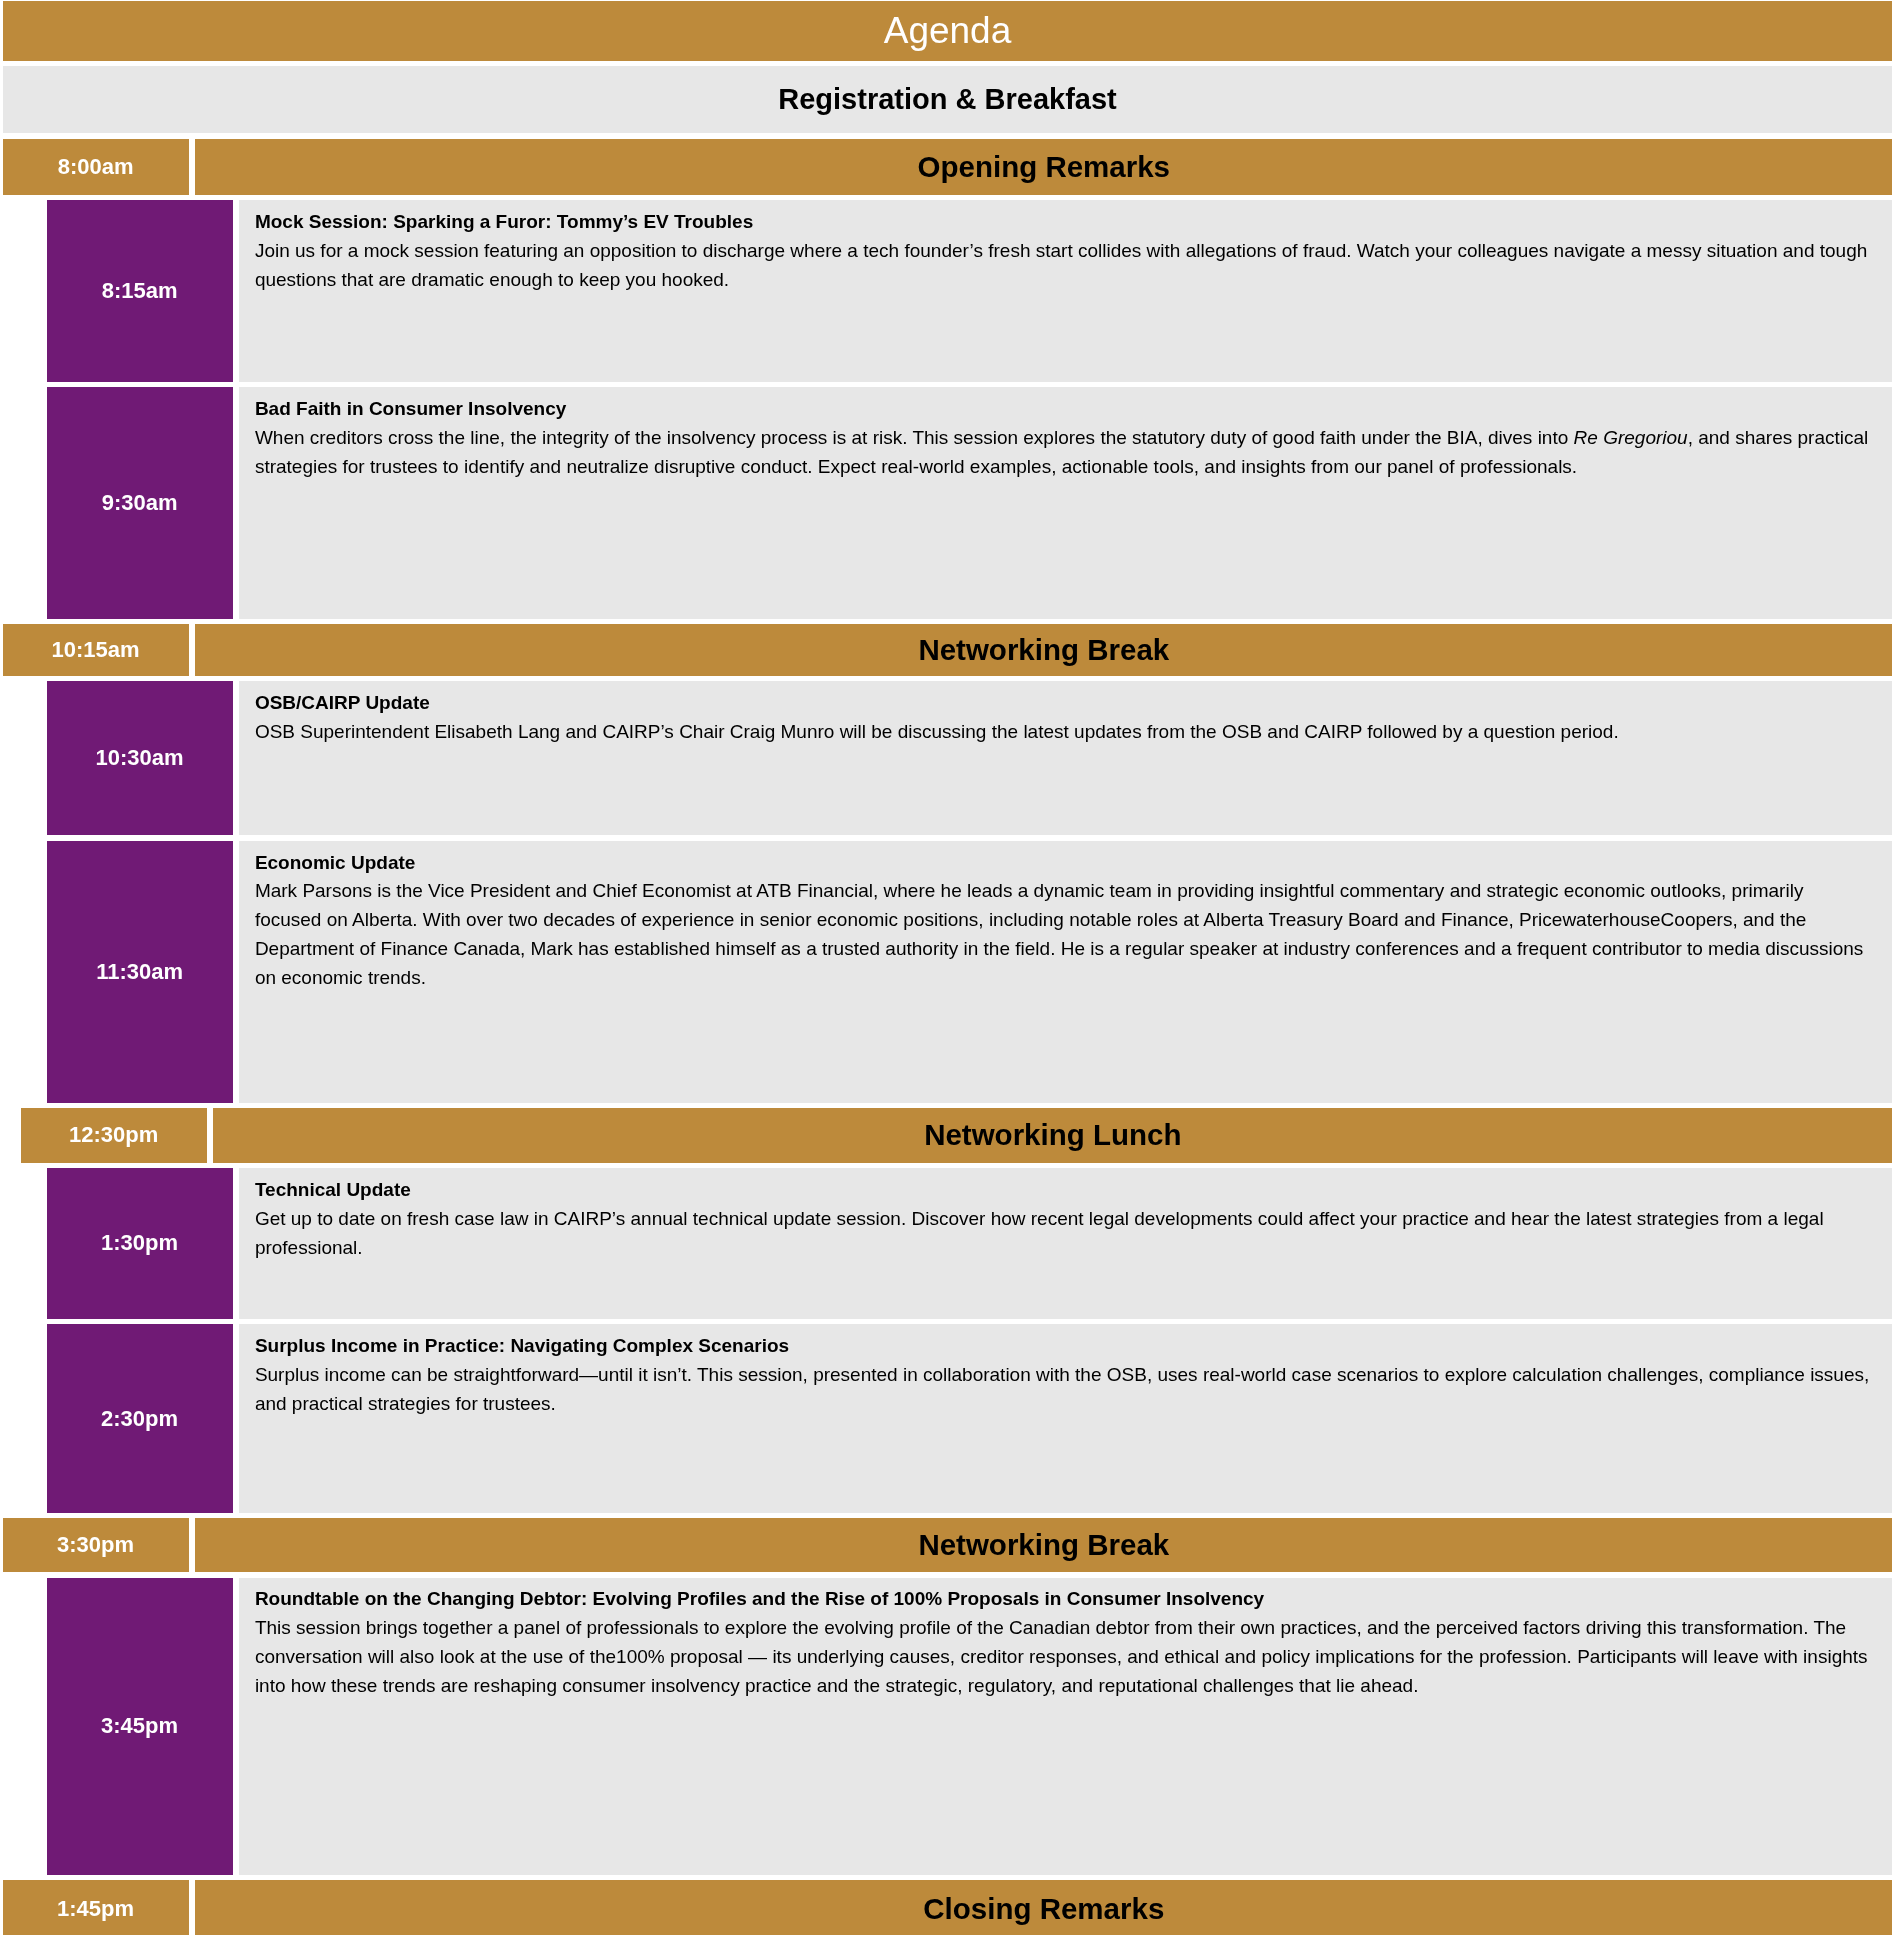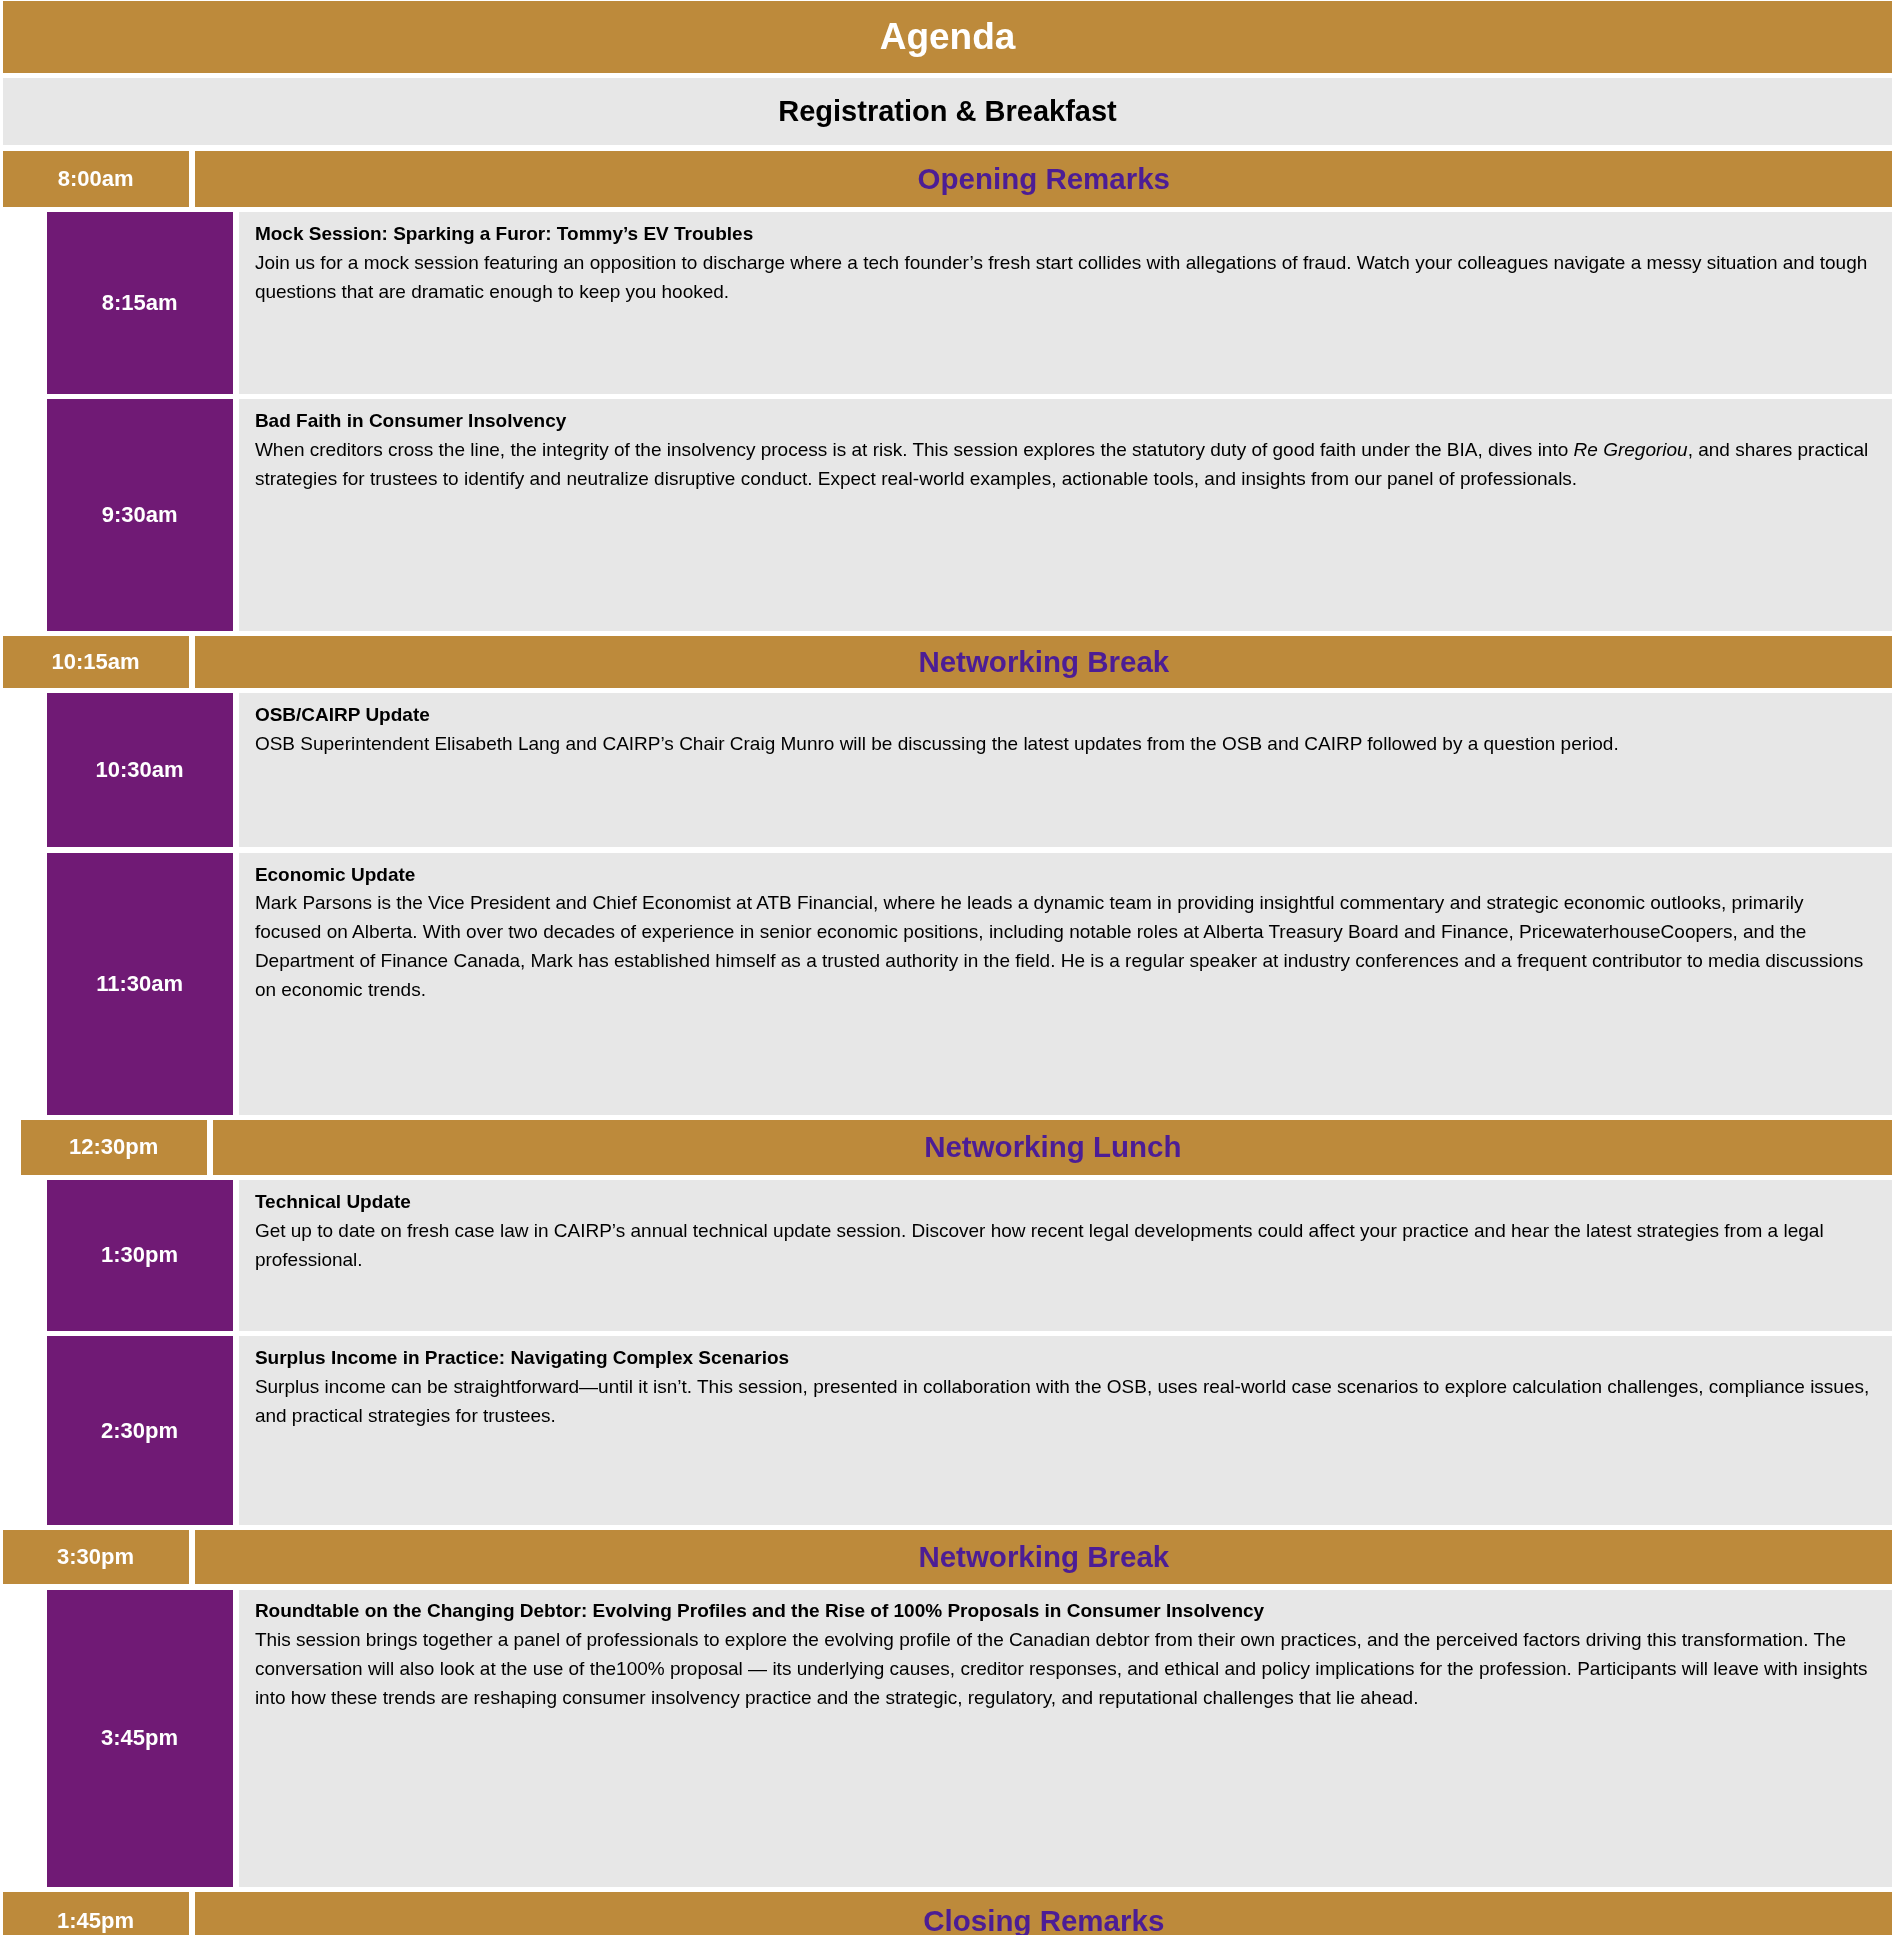--- a/index.html
+++ b/index.html
@@ -12,43 +12,43 @@
 
   .row { display:flex; gap:6.6px; margin-bottom:5.2px; box-sizing:border-box; }
   .cell { box-sizing:border-box; }
 
   .gold { background:#BD8A3B; }
   .navy { background:#701a75;margin-left:44px; }
   .gray { background:#E7E7E7; }
 
   
   .header-cell {
-    flex:1; height:72px;
+    flex:1; height:60px;
     display:flex; align-items:center; justify-content:center;
-    color:#fff; font-weight:bold; font-size:37px;
+    color:#fff; font-weight:normal; font-size:37px;
   }
   .sub-cell {
     flex:1; height:67px;
     display:flex; align-items:center; justify-content:center;
     color:#000; font-weight:bold; font-size:29px;
   }
 
   
   .time-cell {
     flex:0 0 186px;
     display:flex; align-items:center; justify-content:center;
     color:#fff; font-weight:bold; font-size:22px;
     text-align:center;
   }
 
   
   .band-cell {
     flex:1;
     display:flex; align-items:center; justify-content:center;
-    color:#4c1d95; font-weight:bold; font-size:29.5px;
+    color:#000000; font-weight:bold; font-size:29.5px;
   }
 
   
   .session-cell {
     flex:1;
     padding:7.9px 22px 7.9px 15.7px;
     font-size:19px; line-height:1.52;
   }
   .s-title { font-weight:bold; }
   .s-desc  { font-weight:normal; }

